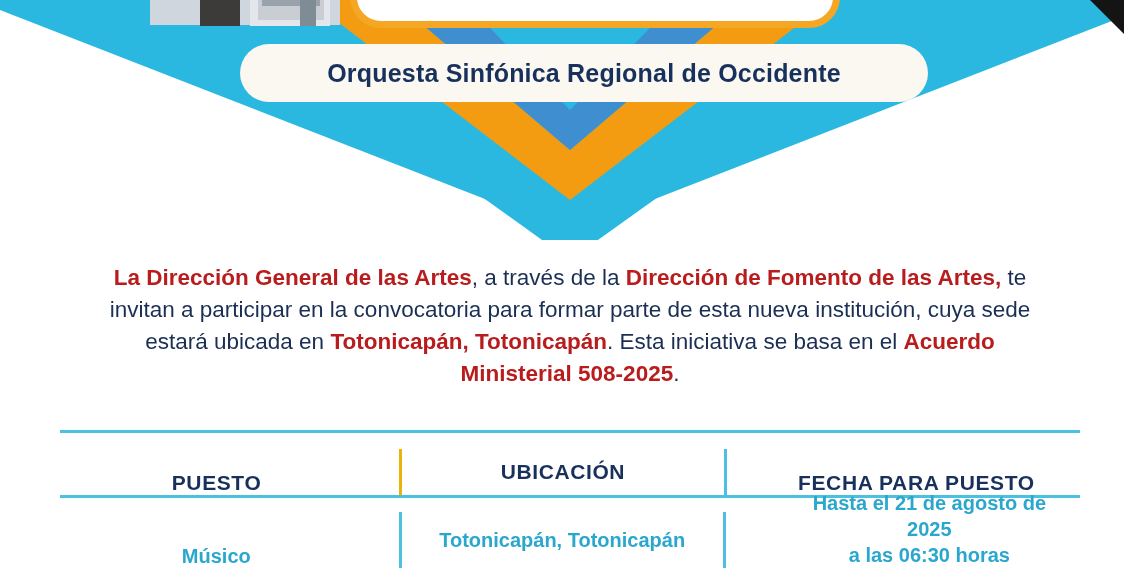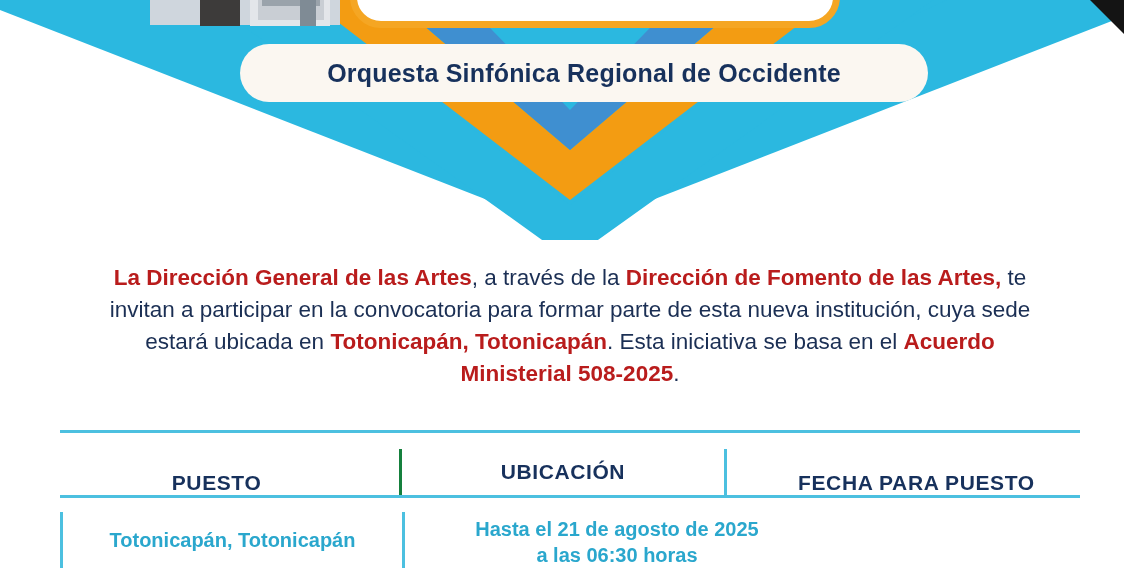--- a/index.html
+++ b/index.html
@@ -110,21 +110,21 @@
     align-items: center;
     justify-content: center;
     text-align: center;
     padding: 0 10px;
   }
   .col-1 { width: 330px; }
   .col-2 { width: 345px; border-left: 3px solid #4cc0e0; border-right: 3px solid #4cc0e0; height: 46px; }
   .col-3 { width: 345px; }
 
   .thead .col { font-size: 21px; font-weight: bold; color: #17315c; letter-spacing: 0.6px; }
-  .thead .col-2 { border-left: 3px solid #15803d; border-right: 3px solid #4cc0e0; }
+  .thead .col-2 { border-left: 3px solid #eab308; border-right: 3px solid #4cc0e0; }
 
   .trow .col { font-size: 20px; font-weight: bold; color: #2aa7cd; }
   .trow .col-2 { height: 56px; }
   .trow .col-3 { line-height: 26px; padding-left: 37px; }
 </style>
 </head>
 <body>
 
 <div class="hero">
   <svg width="1140" height="240" viewBox="0 0 1140 240">
@@ -175,20 +175,21 @@
 
   <div class="thead">
     <div class="col col-1">PUESTO</div>
     <div class="col col-2">UBICACIÓN</div>
     <div class="col col-3">FECHA PARA PUESTO</div>
   </div>
 
   <div class="rule thin"></div>
 
   <div class="trow">
+    <div class="col col-1">Músico</div>
     <div class="col col-2">Totonicapán, Totonicapán</div>
     <div class="col col-3">
       <div>
         <div>Hasta el 21 de agosto de 2025</div>
         <div>a las 06:30 horas</div>
       </div>
     </div>
   </div>
 </div>
 

